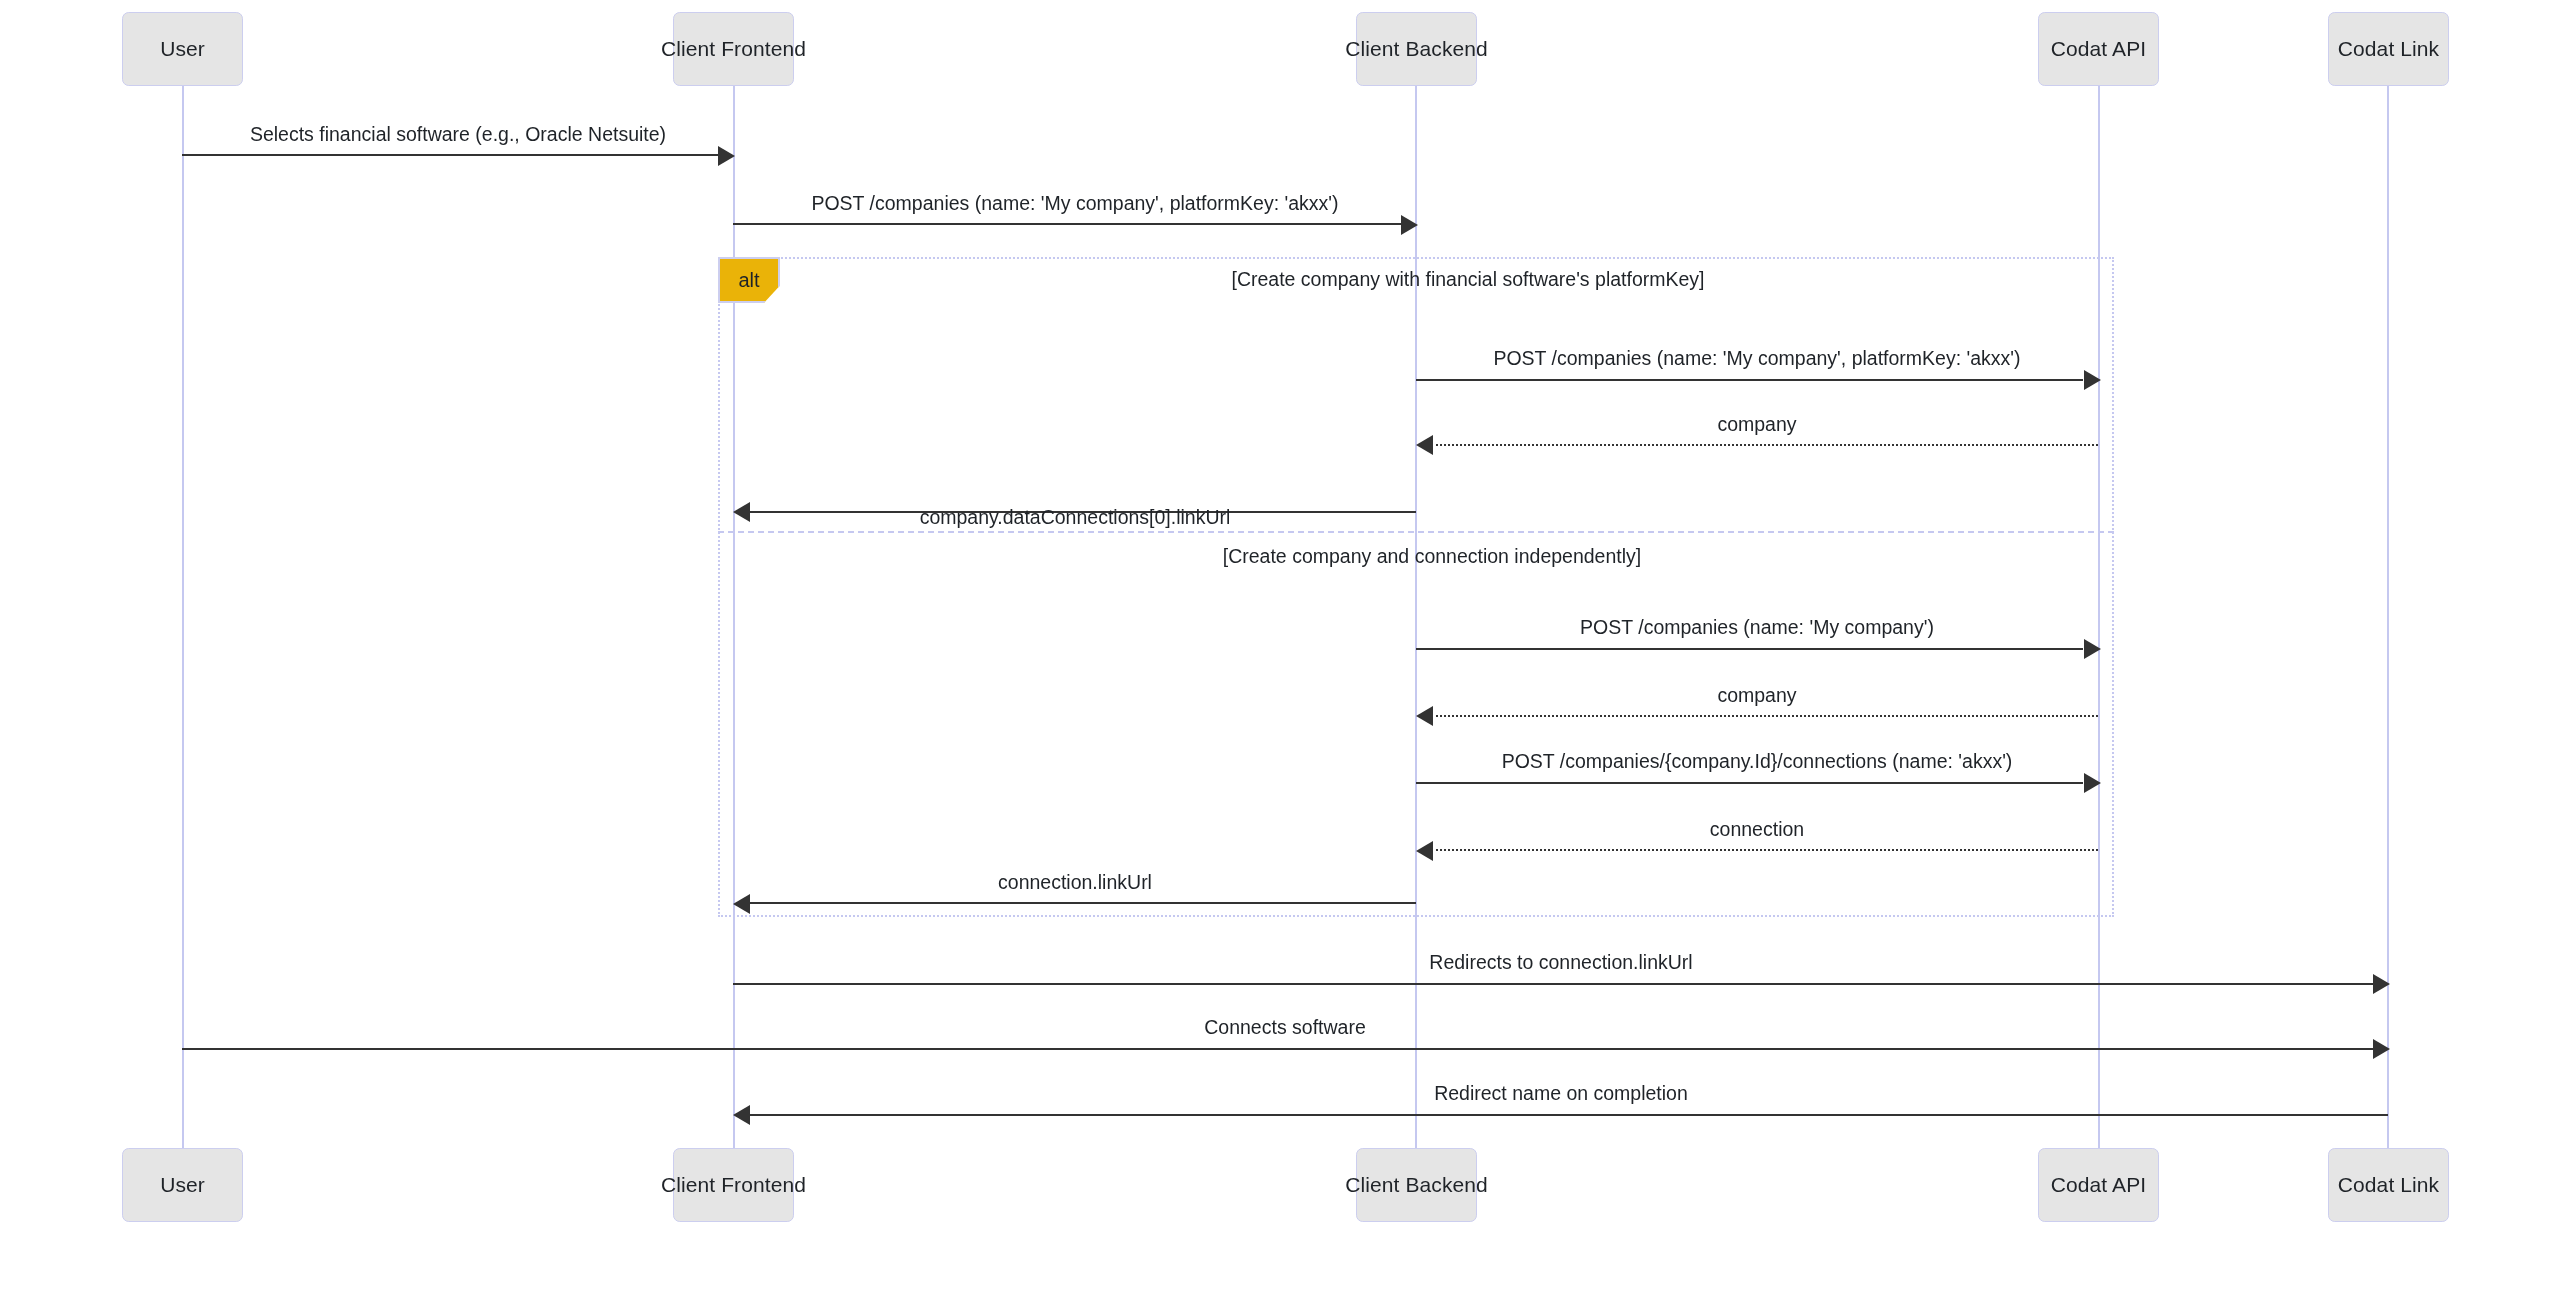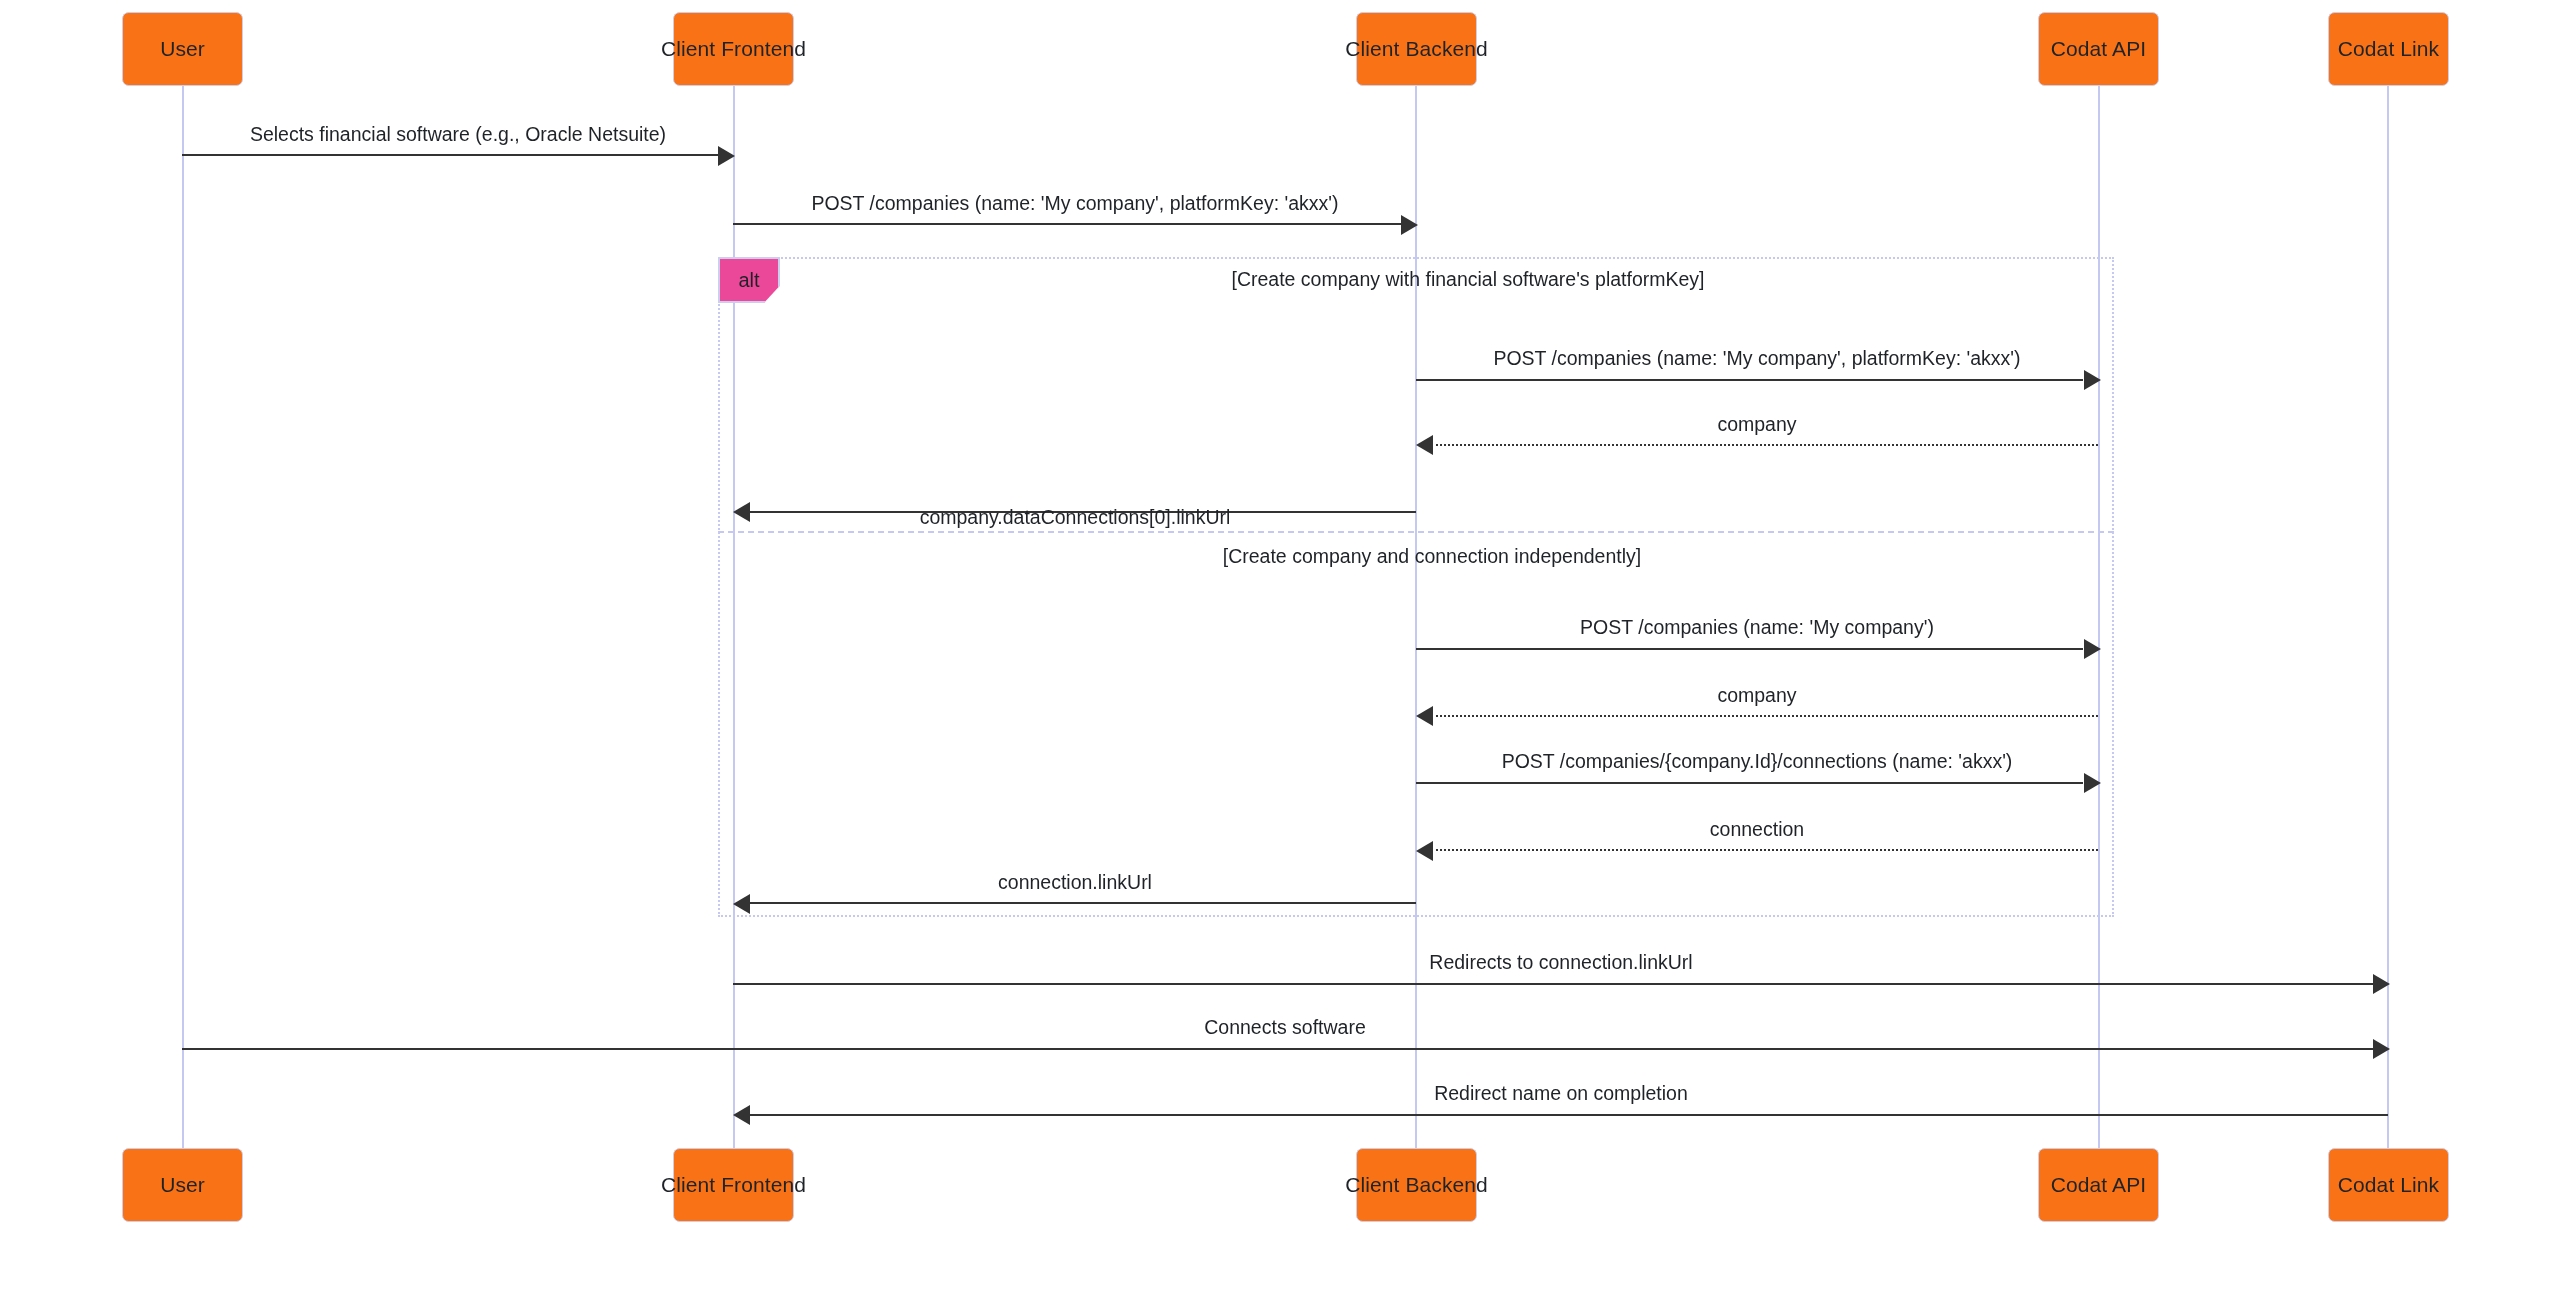--- a/index.html
+++ b/index.html
@@ -2,38 +2,38 @@
 <html style="font-size:10.7px"><head>
 <meta charset="utf-8">
 <style>
   html,body{margin:0;padding:0;background:#ffffff;}
   body{font-family:"Liberation Sans",sans-serif;}
   #stage{position:relative;width:2576px;height:1299px;background:#ffffff;overflow:hidden;}
 
   .lifeline{position:absolute;width:2px;background:#c5c8f0;top:86px;height:1063px;}
 
   .actor-box{position:absolute;width:121px;height:74px;box-sizing:border-box;
-    border:1.7px solid #ccceef;border-radius:6.7px;background:#f97316;
+    border:1.7px solid #ccceef;border-radius:6.7px;background:#e5e5e5;
     display:flex;align-items:center;justify-content:center;}
   .actor-box span{font-size:21px;color:#1f2328;white-space:nowrap;letter-spacing:0.1px;}
 
   .msg-line{position:absolute;height:0;border-top:2.7px solid #333333;}
   .msg-line.dashed{border-top:2.7px dotted #333333;}
   .arrow-r{position:absolute;width:0;height:0;
     border-top:10px solid transparent;border-bottom:10px solid transparent;
     border-left:17.4px solid #333333;}
   .arrow-l{position:absolute;width:0;height:0;
     border-top:10px solid transparent;border-bottom:10px solid transparent;
     border-right:17.4px solid #333333;}
   .msg-label{position:absolute;font-size:19.5px;color:#1f2328;white-space:nowrap;
     transform:translateX(-50%);text-align:center;background:transparent;}
 
   .alt-frame{position:absolute;box-sizing:border-box;border:2.7px dotted #c5c8f0;}
   .alt-divider{position:absolute;height:0;border-top:2.7px dashed #c5c8f0;}
-  .alt-tag{position:absolute;box-sizing:border-box;background:#ec4899;
+  .alt-tag{position:absolute;box-sizing:border-box;background:#eab308;
     border:2px solid #ccceef;display:flex;align-items:center;justify-content:center;
     clip-path:polygon(0 0,100% 0,100% 62%,74% 100%,0 100%);}
   .alt-tag span{font-size:20px;color:#1f2328;}
   .alt-cond{position:absolute;font-size:19.5px;color:#1f2328;white-space:nowrap;
     transform:translateX(-50%);}
 </style>
 </head>
 <body>
 
 <div id="stage">

